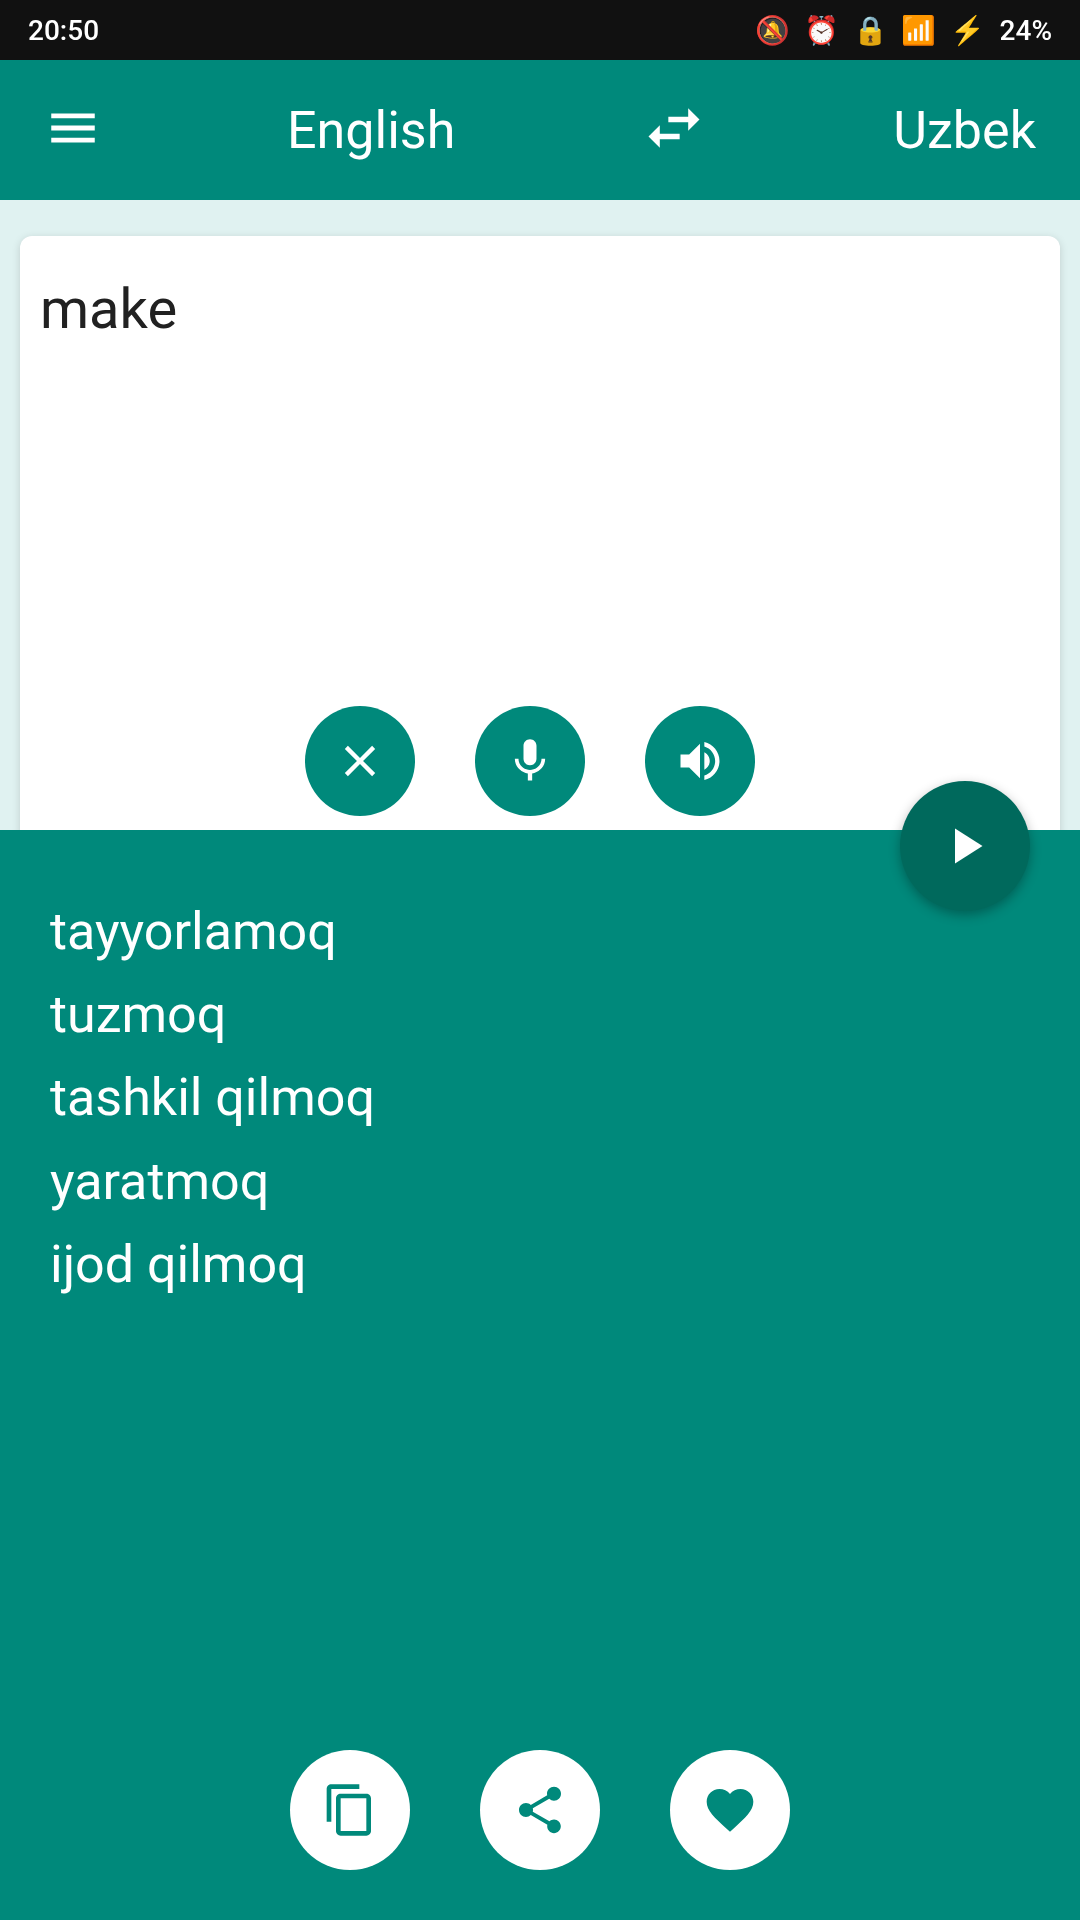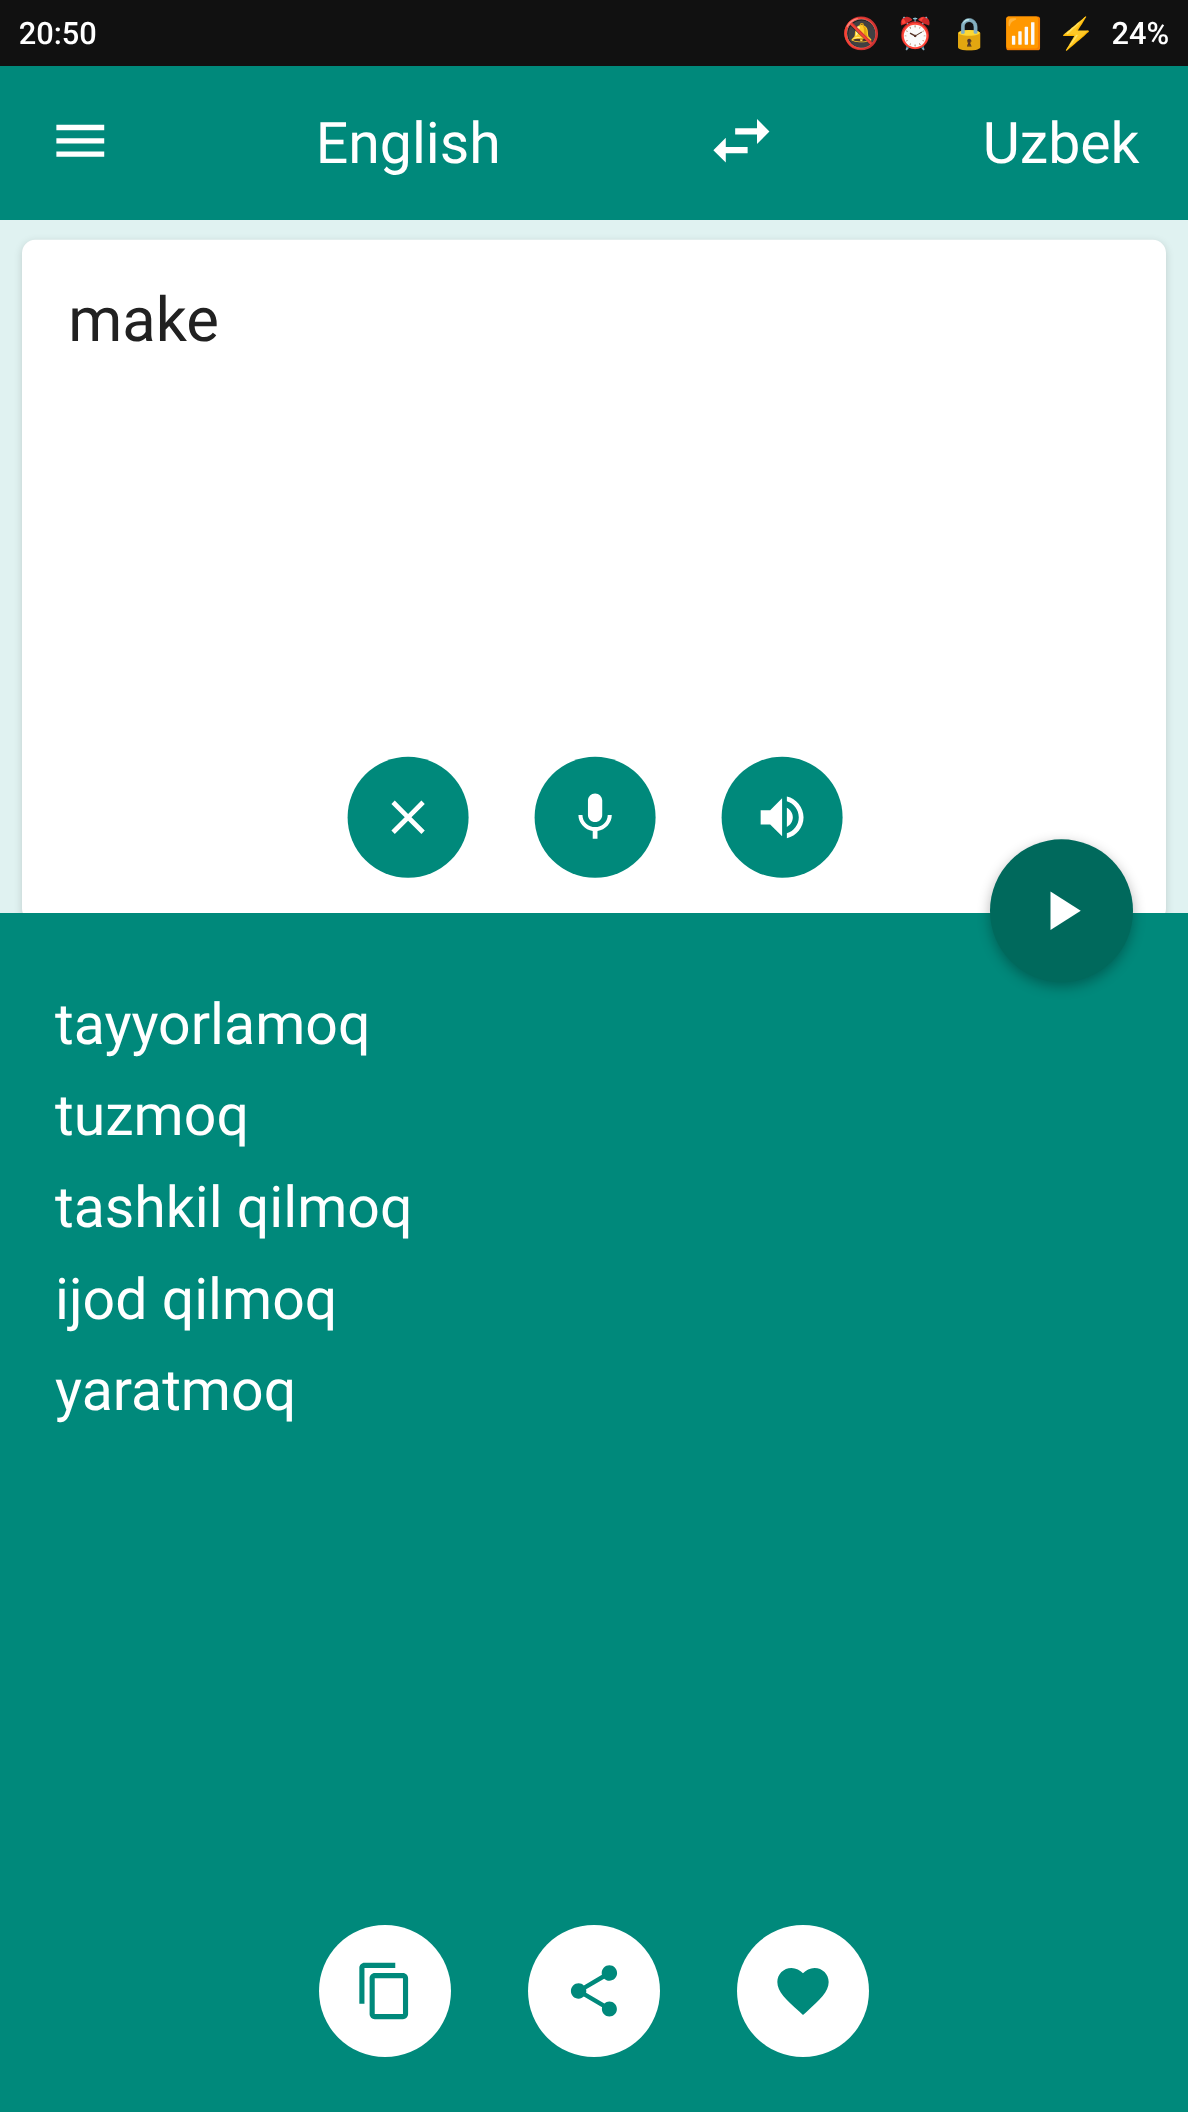--- a/index.html
+++ b/index.html
@@ -15,21 +15,21 @@
     }
 
     
     .status-bar {
       width: 100%;
       height: 60px;
       background: #111;
       display: flex;
       align-items: center;
       justify-content: space-between;
-      padding: 0 17px;
+      padding: 0 28px;
       color: white;
       font-size: 28px;
       font-weight: 500;
       text-align: right;
     }
     .status-right {
       display: flex;
       align-items: center;
       gap: 14px;
     }
@@ -46,23 +46,23 @@
     }
     .top-bar-title {
       color: white;
       font-size: 52px;
       font-weight: 400;
     }
 
     
     .input-area {
       background: white;
-      margin: 18px 20px 0 20px;
+      margin: 36px 20px 0 20px;
       border-radius: 12px;
-      padding: 40px 40px 30px 42px;
+      padding: 40px 40px 30px 20px;
       min-height: 600px;
       position: relative;
       display: flex;
       flex-direction: column;
       box-shadow: 0 2px 8px rgba(0,0,0,0.15);
     }
 
     .text-input {
       font-size: 56px;
       color: #212121;
@@ -230,22 +230,22 @@
     </svg>
   </button>
 </div>
 
 <div class="results-area">
 
   <div class="secondary-results">
     <div>tayyorlamoq</div>
     <div>tuzmoq</div>
     <div>tashkil qilmoq</div>
+    <div>yaratmoq</div>
     <div>ijod qilmoq</div>
-    <div>yaratmoq</div>
   </div>
 
   <div class="bottom-controls">
     <button class="bottom-btn">
       <svg width="56" height="56" viewBox="0 0 24 24" fill="#00897b">
         <path d="M16 1H4c-1.1 0-2 .9-2 2v14h2V3h12V1zm3 4H8c-1.1 0-2 .9-2 2v14c0 1.1.9 2 2 2h11c1.1 0 2-.9 2-2V7c0-1.1-.9-2-2-2zm0 16H8V7h11v14z"></path>
       </svg>
     </button>
     <button class="bottom-btn">
       <svg width="56" height="56" viewBox="0 0 24 24" fill="#00897b">

